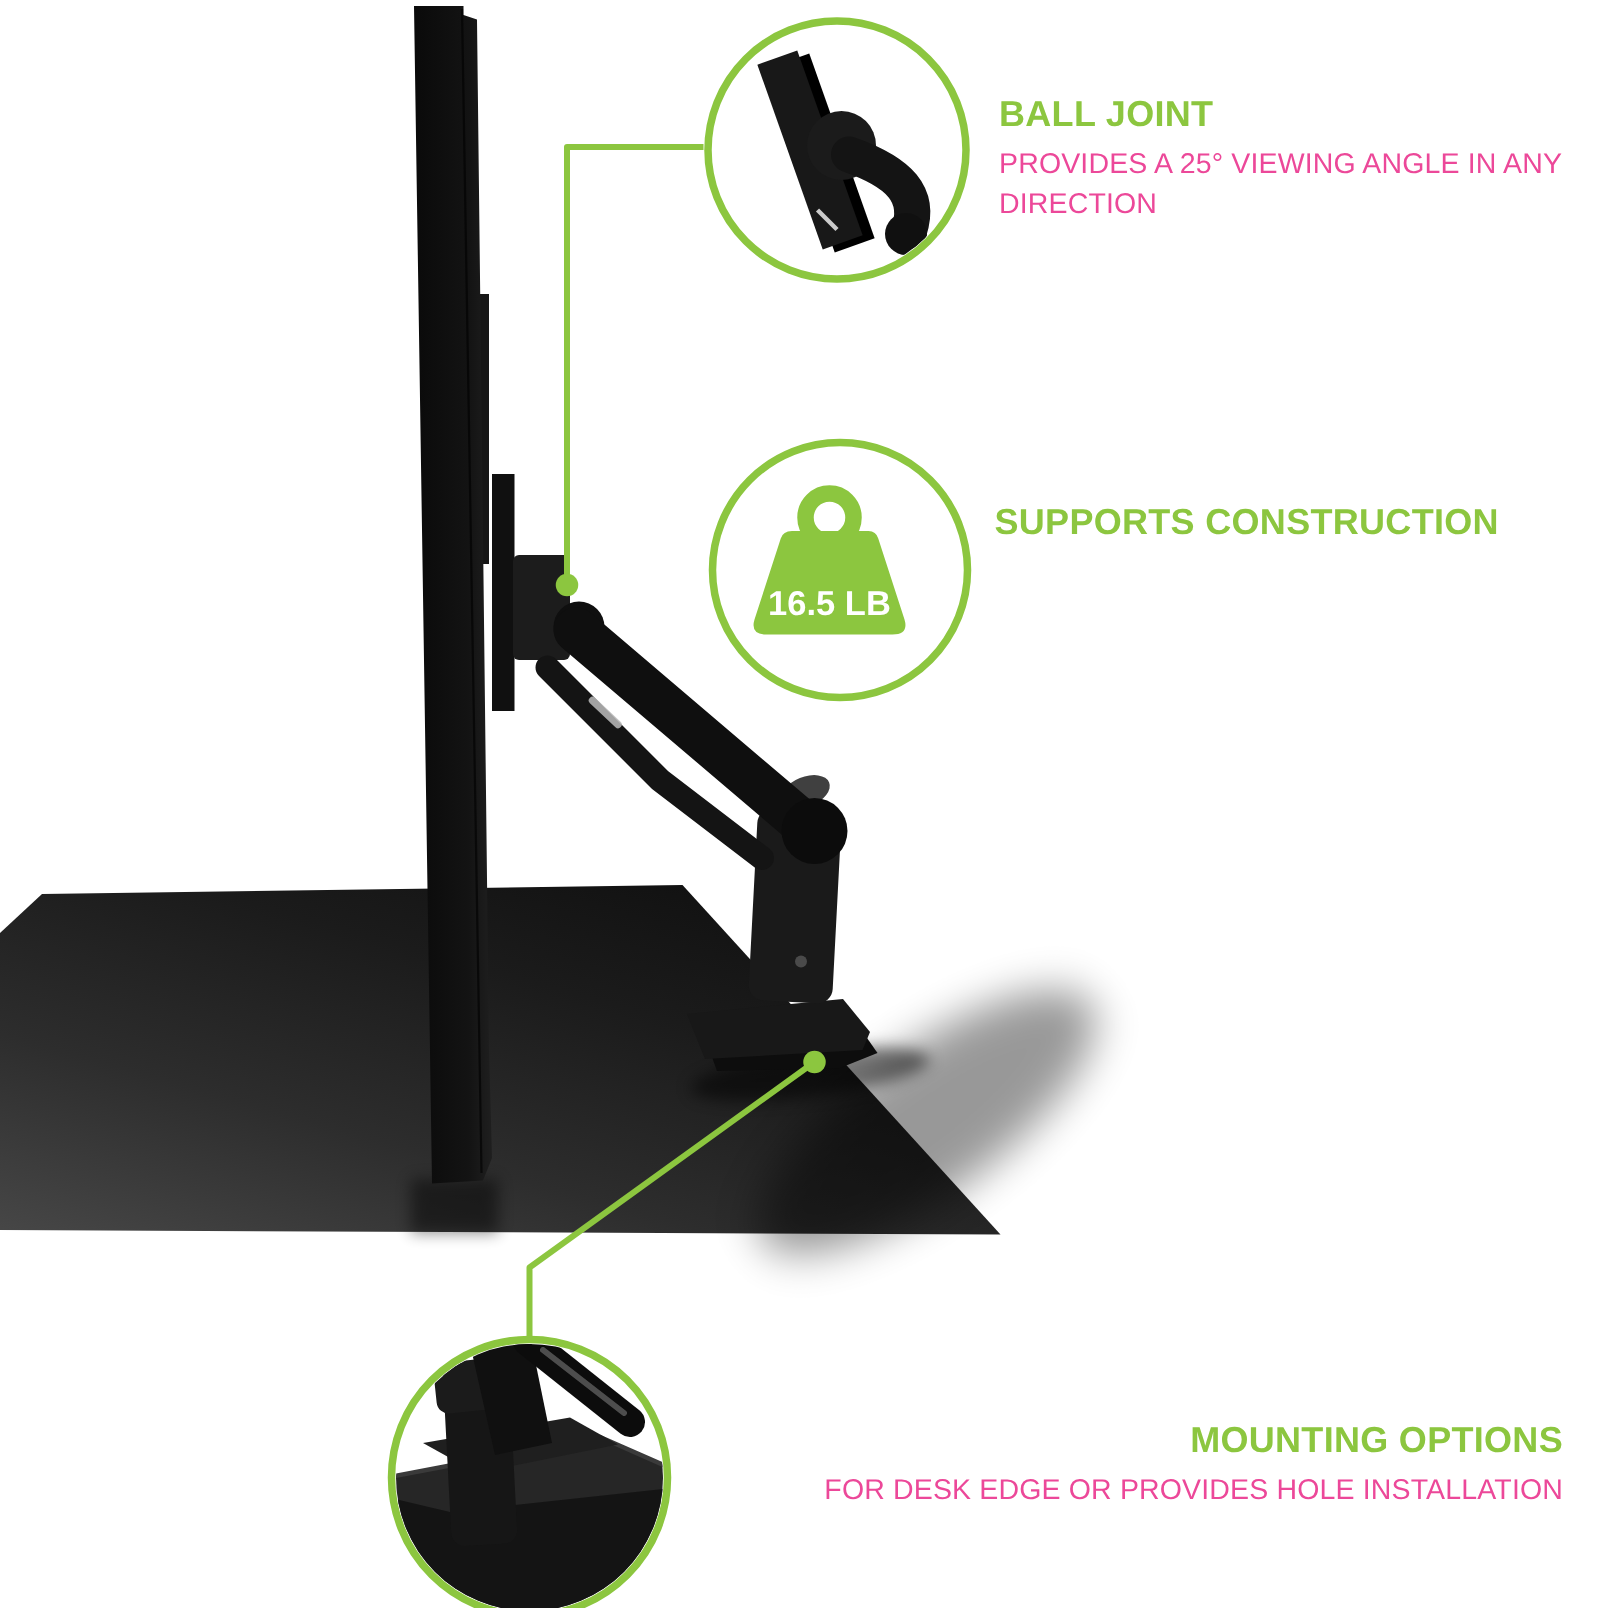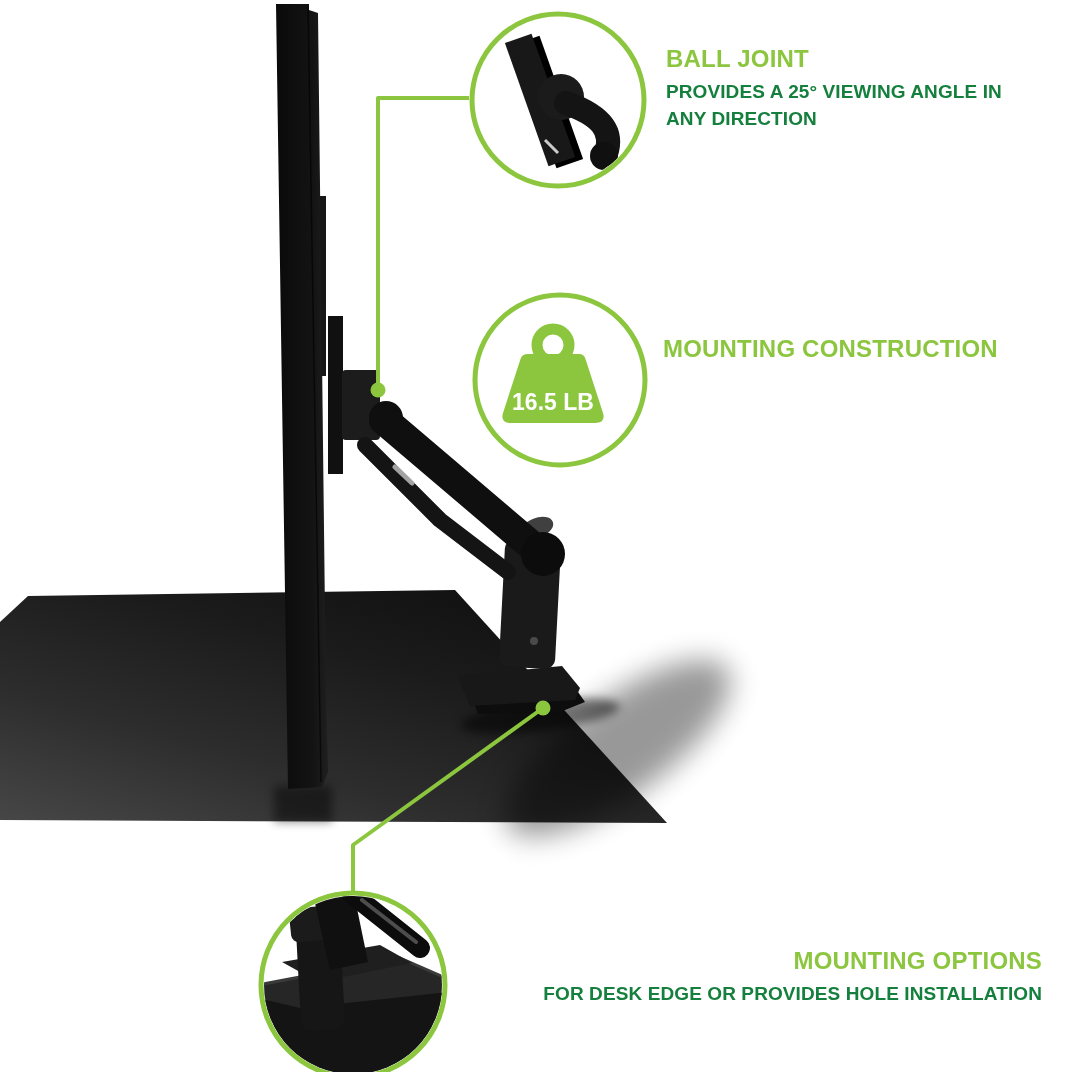--- a/index.html
+++ b/index.html
@@ -7,24 +7,24 @@
     position:relative;width:1067px;height:1072px;background:#ffffff;
     overflow:hidden;font-family:"Liberation Sans",sans-serif;
   }
   .stage svg{position:absolute;left:0;top:0;}
   .callout-text{position:absolute;}
   .callout-text h2{
     margin:0 0 4px 0;font-size:24px;line-height:31px;font-weight:700;
     color:#8CC63F;letter-spacing:.2px;
   }
   .callout-text p{
-    margin:0;font-size:19px;line-height:27px;font-weight:700;
-    color:#15803d;letter-spacing:.1px;
+    margin:0;font-size:19px;line-height:27px;font-weight:400;
+    color:#ec4899;letter-spacing:.1px;
   }
-  #text-ball-joint{left:666px;top:43px;width:378px;}
+  #text-ball-joint{left:666px;top:61px;width:378px;}
   #text-aluminum{left:663px;top:333px;width:395px;}
   #text-mounting{left:477px;top:945px;width:565px;text-align:right;}
 </style>
 </head>
 <body>
 
 <div class="stage">
 
   <svg width="1067" height="1072" viewBox="0 0 1067 1072">
     <defs>
@@ -151,21 +151,21 @@
       </g>
     </g>
   </svg>
 
   <div class="callout-text" id="text-ball-joint">
     <h2>BALL JOINT</h2>
     <p>PROVIDES A 25° VIEWING ANGLE IN ANY DIRECTION</p>
   </div>
 
   <div class="callout-text" id="text-aluminum">
-    <h2>MOUNTING CONSTRUCTION</h2>
+    <h2>SUPPORTS CONSTRUCTION</h2>
   </div>
 
   <div class="callout-text" id="text-mounting">
     <h2>MOUNTING OPTIONS</h2>
     <p>FOR DESK EDGE OR PROVIDES HOLE INSTALLATION</p>
   </div>
 
 </div>
 
 </body></html>

